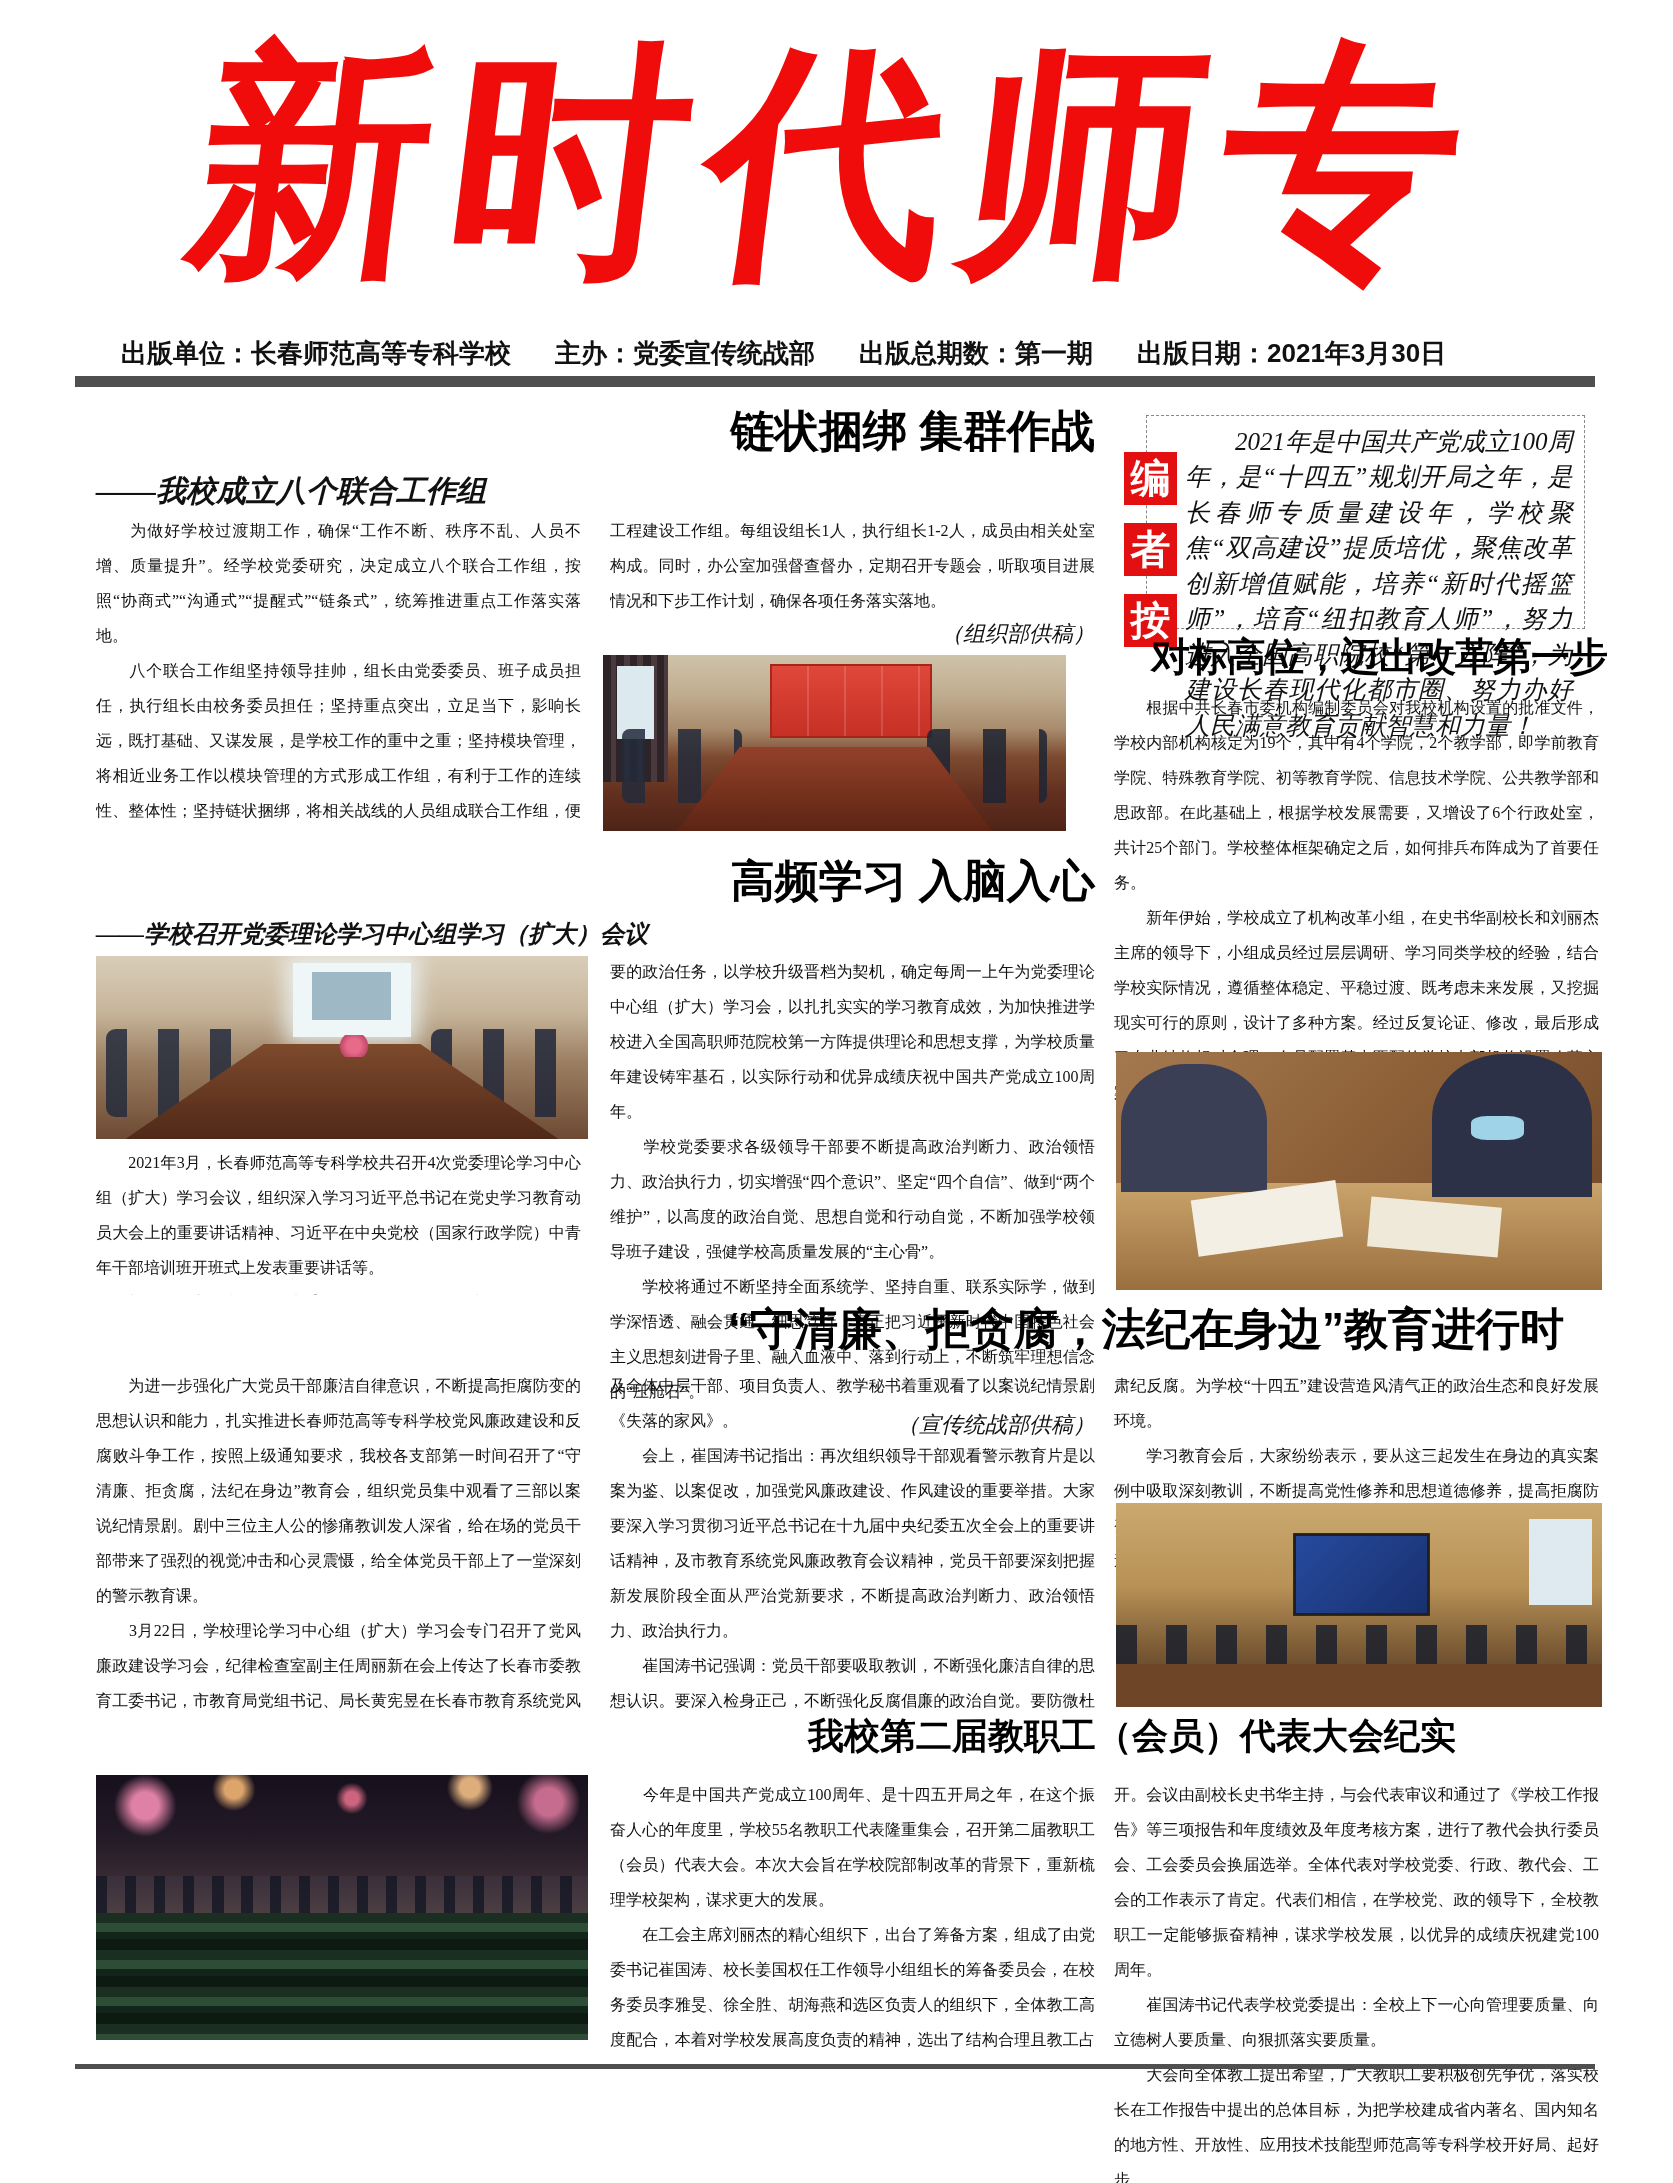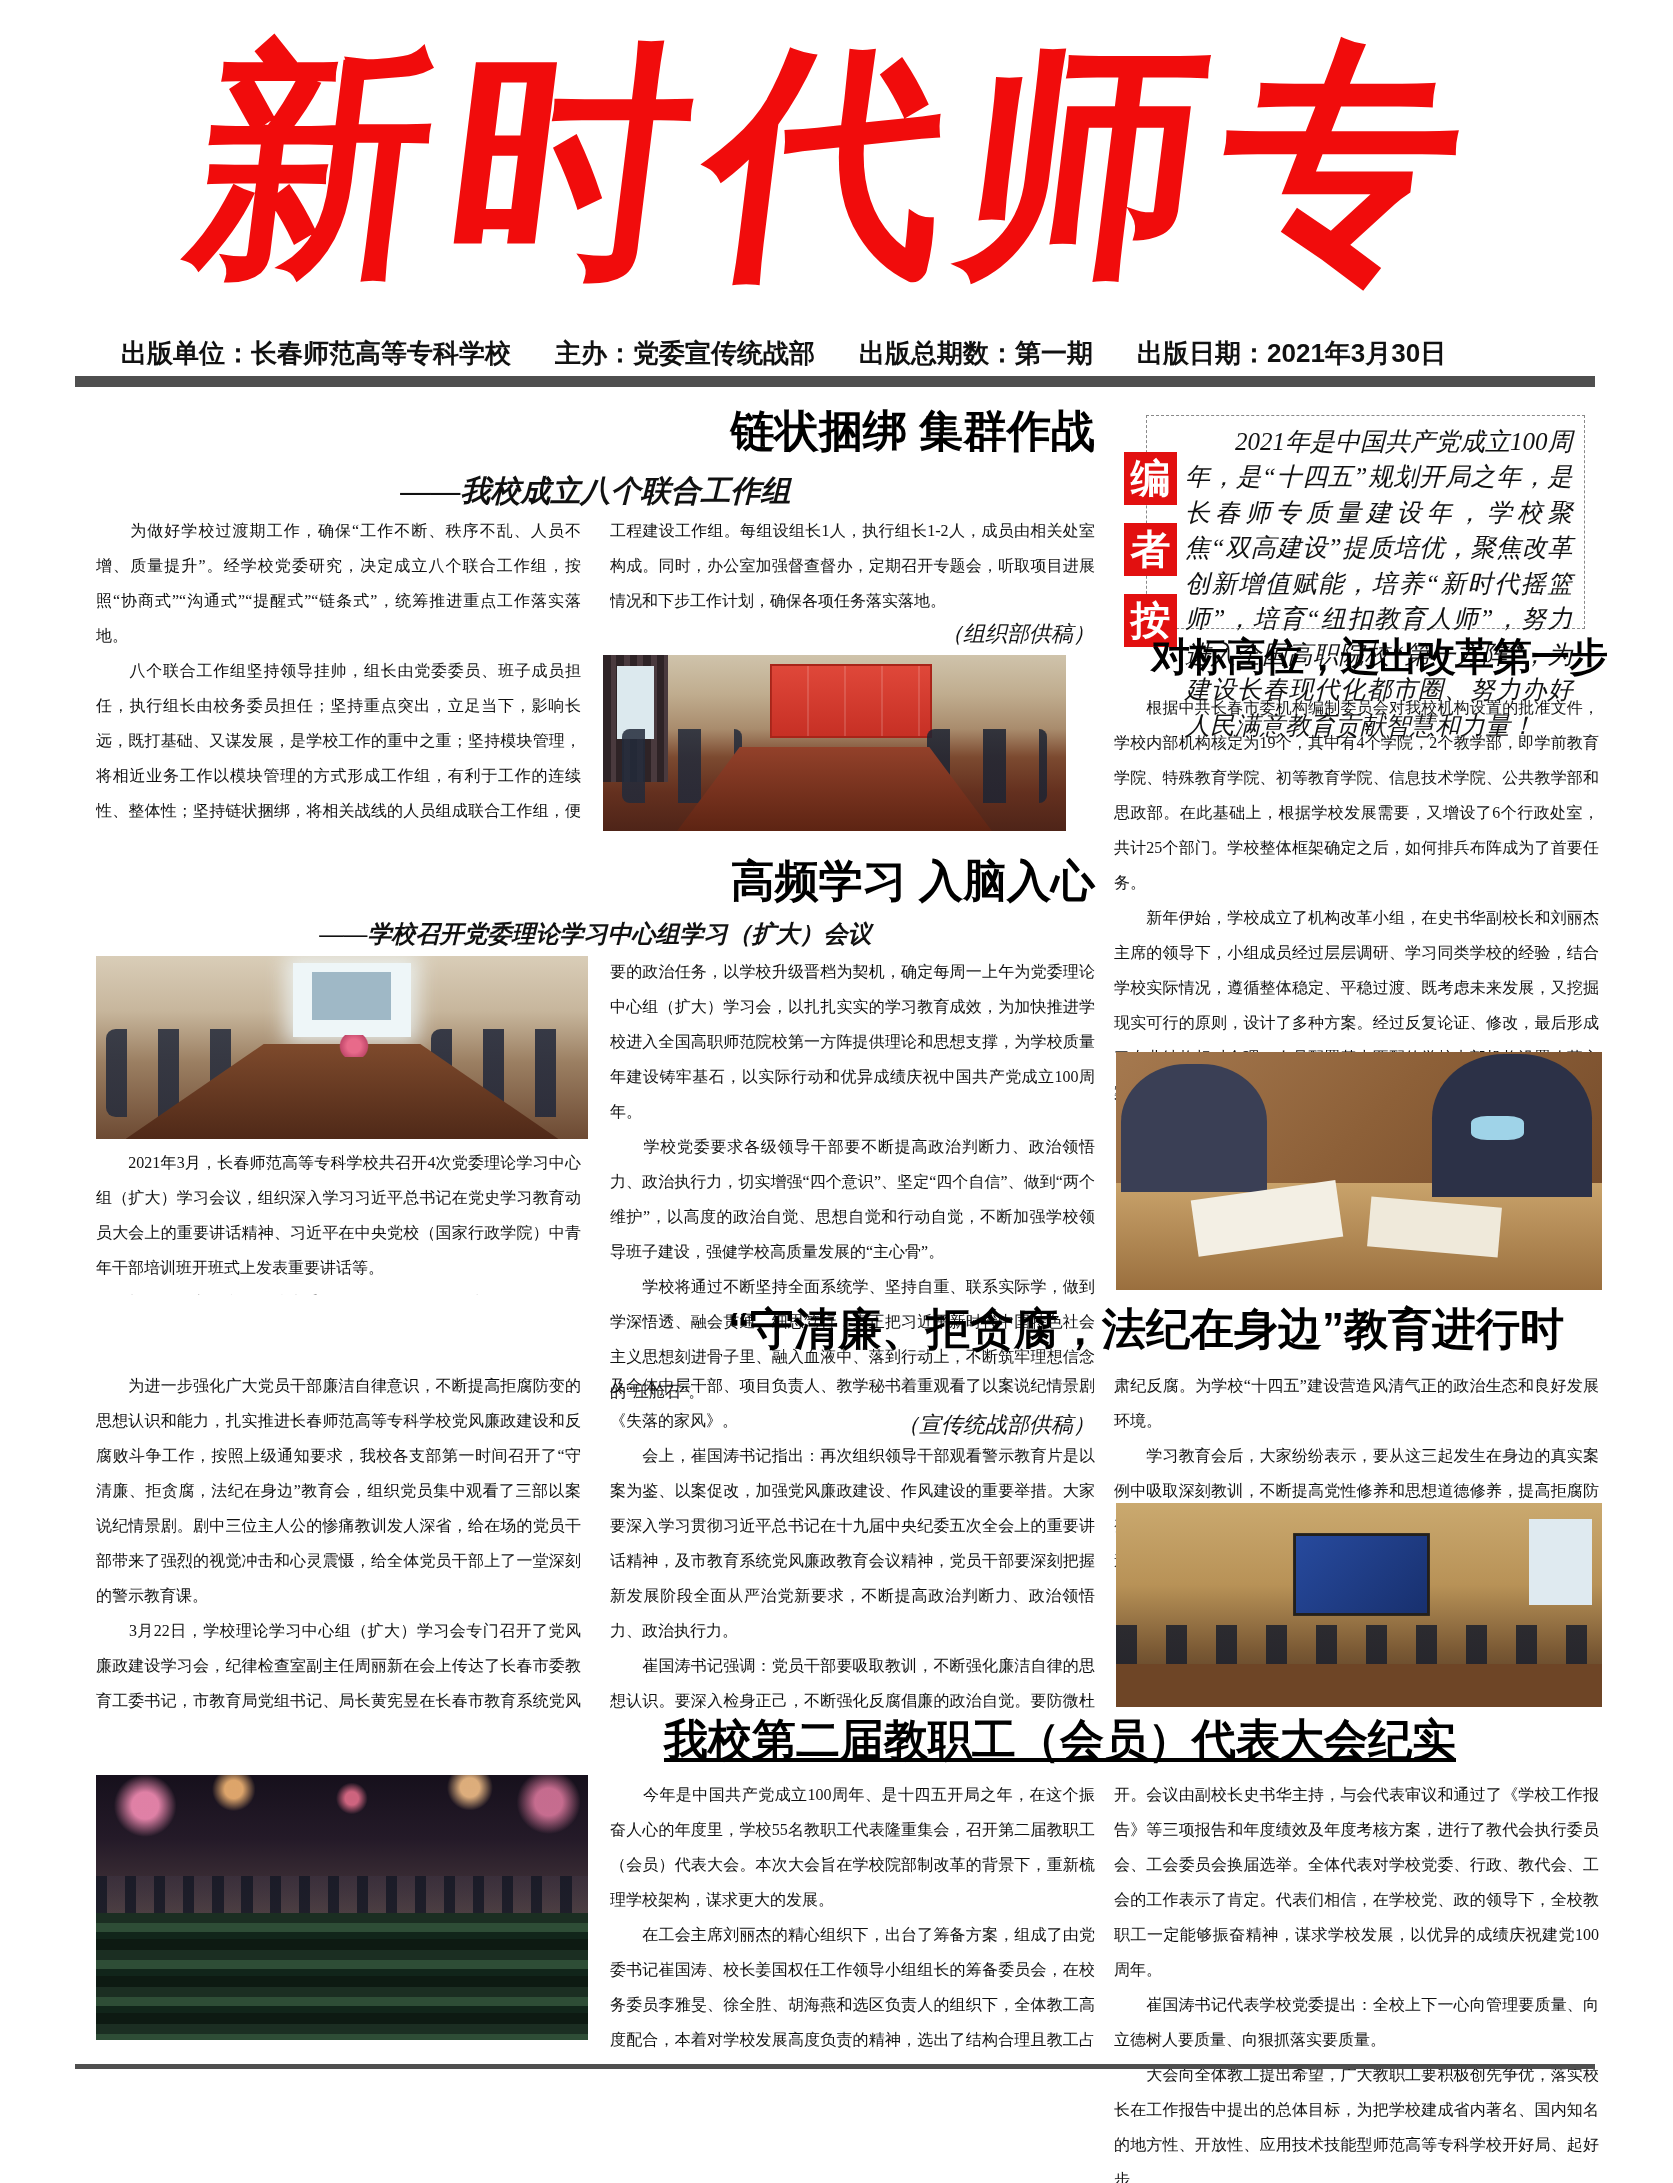--- a/index.html
+++ b/index.html
@@ -15,21 +15,21 @@
   
   .pubinfo{left:96px;top:336px;width:1499px;display:flex;gap:44px;
     font-family:"Liberation Sans","DejaVu Sans",sans-serif;font-weight:bold;font-size:26px;white-space:nowrap;margin-left:25px;}
   .bar{background:#4f4f4f;}
   .bar-top{left:75px;top:376px;width:1520px;height:10.6px;}
   .bar-bottom{left:75px;top:2064px;width:1520px;height:4.8px;}
 
   
   .htitle{font-family:"Liberation Sans","DejaVu Sans",sans-serif;font-weight:bold;color:#000;
     text-align:right;white-space:nowrap;line-height:1.1;}
-  .hsub{font-style:italic;font-weight:bold;text-align:center;white-space:nowrap;
+  .hsub{font-style:italic;font-weight:bold;white-space:nowrap;
     font-family:"Liberation Serif","DejaVu Serif",serif;}
 
   
   .col{overflow:hidden;}
   .col .para{margin:0;font-size:16px;line-height:35px;text-align:justify;text-justify:inter-ideograph;}
   .credit{margin:1.9px 0 0;font-size:22px;line-height:27px;text-align:right;font-style:italic;}
 
   
   .ed-box{left:1146px;top:415px;width:439px;height:214px;border:1.9px dashed #888;box-sizing:border-box;
           padding:7.7px 11.5px 7.7px 38px;}
@@ -194,21 +194,21 @@
       </div>
     <p class="credit">（纪律检查室供稿）</p>
   </div>
   <div class="photo photo4" style="left:1116px;top:1503px;width:486px;height:204px;">
     <div class="p4-screen"></div>
     <div class="p4-winR"></div>
     <div class="p4-people"></div>
     <div class="p4-table"></div>
   </div>
 
-  <div class="abs htitle" style="left:0;top:1716px;width:1456px;font-size:44px;text-decoration:underline;">我校第二届教职工（会员）代表大会纪实</div>
+  <div class="abs htitle" style="left:0;top:1716px;width:1456px;font-size:36px;">我校第二届教职工（会员）代表大会纪实</div>
   <div class="photo photo5" style="left:96px;top:1775px;width:492px;height:265px;">
     <div class="p5-lights"></div>
     <div class="p5-people"></div>
     <div class="p5-rows"></div>
   </div>
   <div class="abs col" style="left:610px;top:1777px;width:485px;height:273px;">
       <p class="para">　　今年是中国共产党成立100周年、是十四五开局之年，在这个振奋人心的年度里，学校55名教职工代表隆重集会，召开第二届教职工（会员）代表大会。本次大会旨在学校院部制改革的背景下，重新梳理学校架构，谋求更大的发展。</p>
       <p class="para">　　在工会主席刘丽杰的精心组织下，出台了筹备方案，组成了由党委书记崔国涛、校长姜国权任工作领导小组组长的筹备委员会，在校务委员李雅旻、徐全胜、胡海燕和选区负责人的组织下，全体教工高度配合，本着对学校发展高度负责的精神，选出了结构合理且教工占比多数的代表。</p>
     </div>
   <div class="abs" style="left:1114px;top:1777px;width:485px;">

